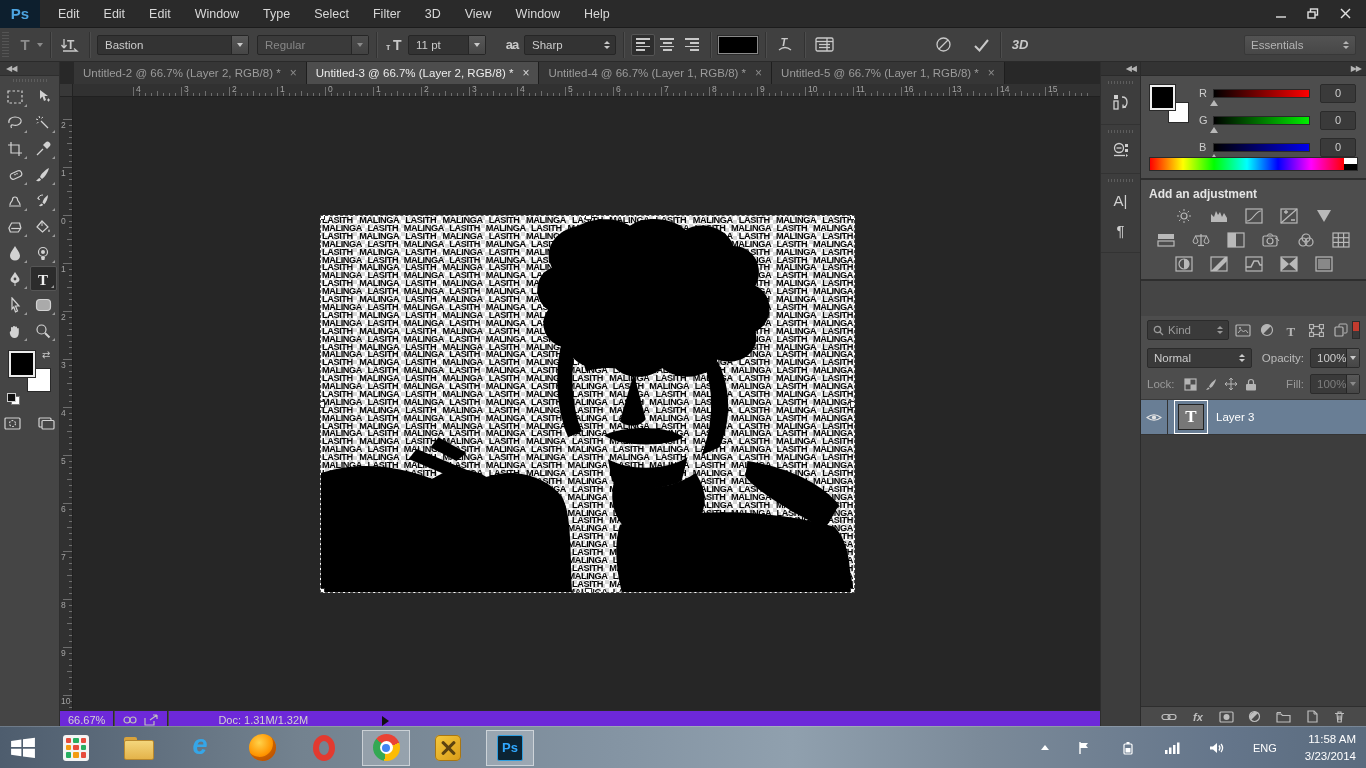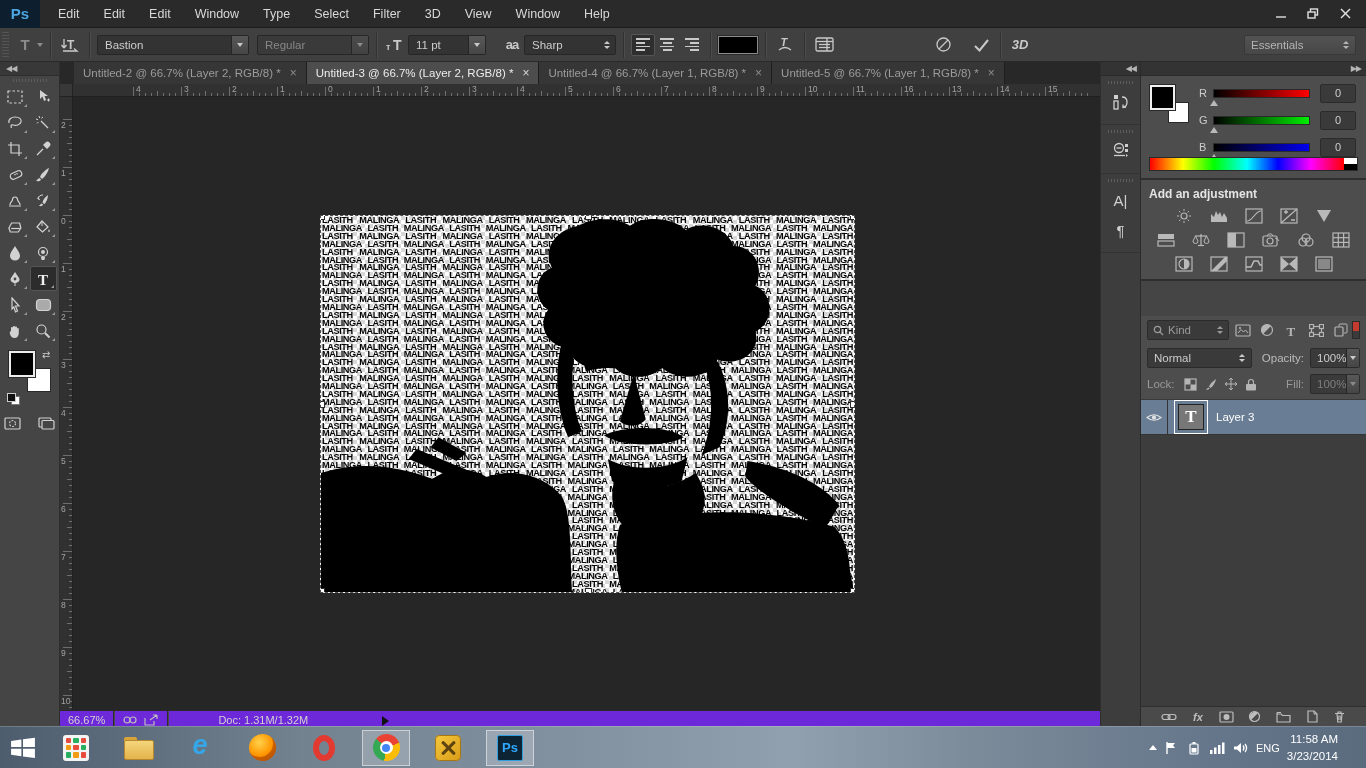--- a/index.html
+++ b/index.html
@@ -182,21 +182,21 @@
 .ff-ic{width:27px;height:27px;border-radius:50%;background:radial-gradient(circle at 38% 32%,#ffd24a,#ff9500 52%,#d95f00 88%);box-shadow:inset -3px -4px 0 rgba(160,60,0,.55)}
 .opera-ic{width:22px;height:26px;border:6px solid #e23a30;border-radius:50%}
 .chrome-ic{width:27px;height:27px;border-radius:50%;background:conic-gradient(from -50deg,#ea4335 0 120deg,#fbbc05 120deg 240deg,#34a853 240deg 360deg);position:relative}
 .chrome-ic::before{content:"";position:absolute;left:7px;top:7px;width:13px;height:13px;border-radius:50%;background:#fff}
 .chrome-ic::after{content:"";position:absolute;left:9.5px;top:9.5px;width:8px;height:8px;border-radius:50%;background:#4285f4}
 .toolapp-ic{width:26px;height:26px;border-radius:5px;background:linear-gradient(135deg,#f5c93e,#d99b17);position:relative;box-shadow:inset 0 0 0 1px #a87614}
 .toolapp-ic::before,.toolapp-ic::after{content:"";position:absolute;left:12px;top:4px;width:3px;height:18px;background:#5d4310;border-radius:1px}
 .toolapp-ic::before{transform:rotate(45deg)}
 .toolapp-ic::after{transform:rotate(-45deg)}
 .ps-tile{width:26px;height:26px;background:#0c2434;border:1px solid #2f9fe0;color:#31a8ff;font-weight:bold;font-size:13px;display:flex;align-items:center;justify-content:center;border-radius:2px}
-.tray{margin-left:auto;display:flex;align-items:center;gap:7px;padding-right:28px;color:#fff;font-size:11px}
+.tray{margin-left:auto;display:flex;align-items:center;gap:28px;padding-right:10px;color:#fff;font-size:11px}
 .tray svg{stroke:#fff;fill:none;stroke-width:1.2}
 .tray .clock{text-align:right;line-height:1.45;font-size:11.5px}
 .tray-up{width:0;height:0;border-left:4.5px solid transparent;border-right:4.5px solid transparent;border-bottom:5px solid #fff}
 </style>
 </head>
 <body>
 
 <div class="screen">
 
   <div class="menubar">

